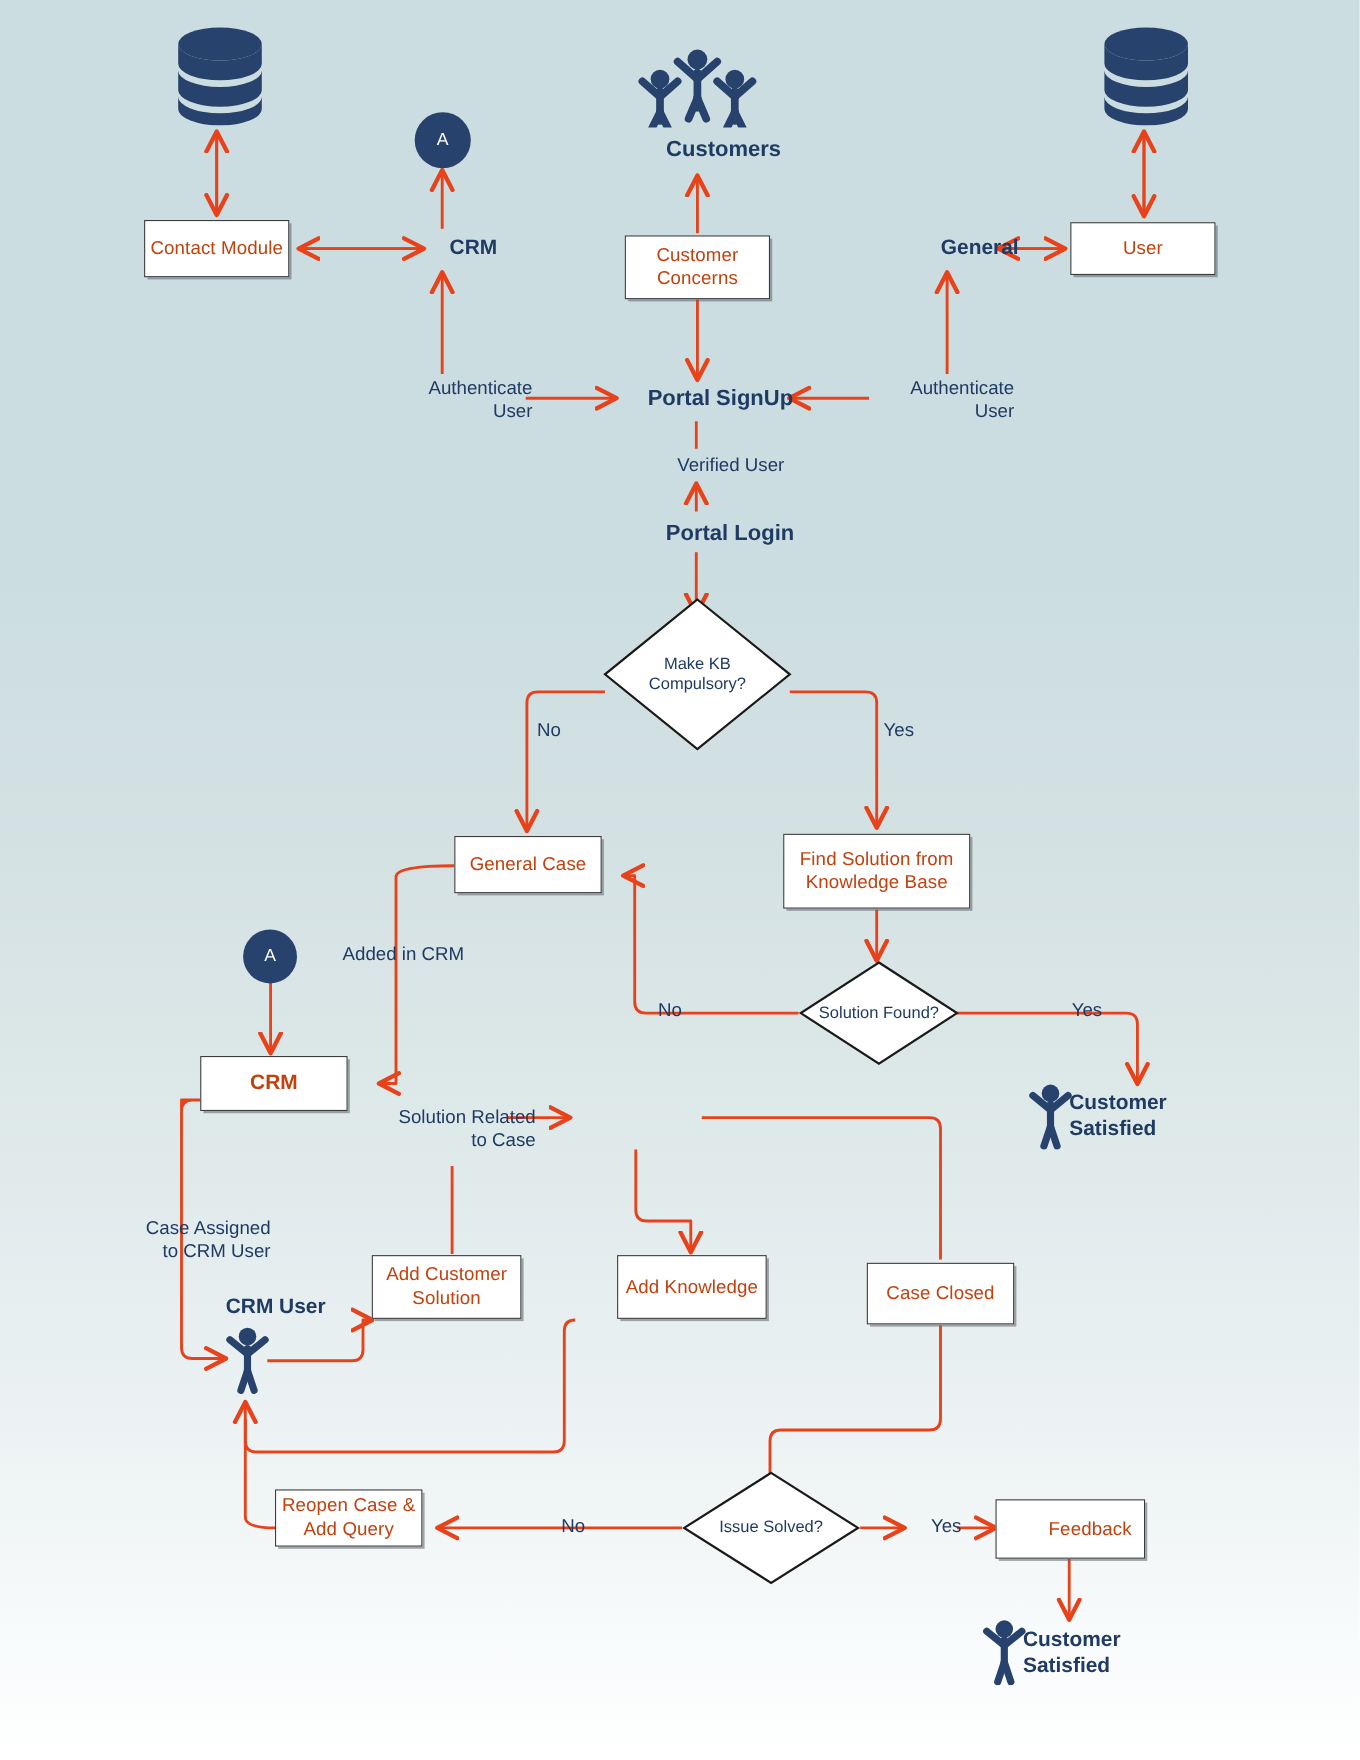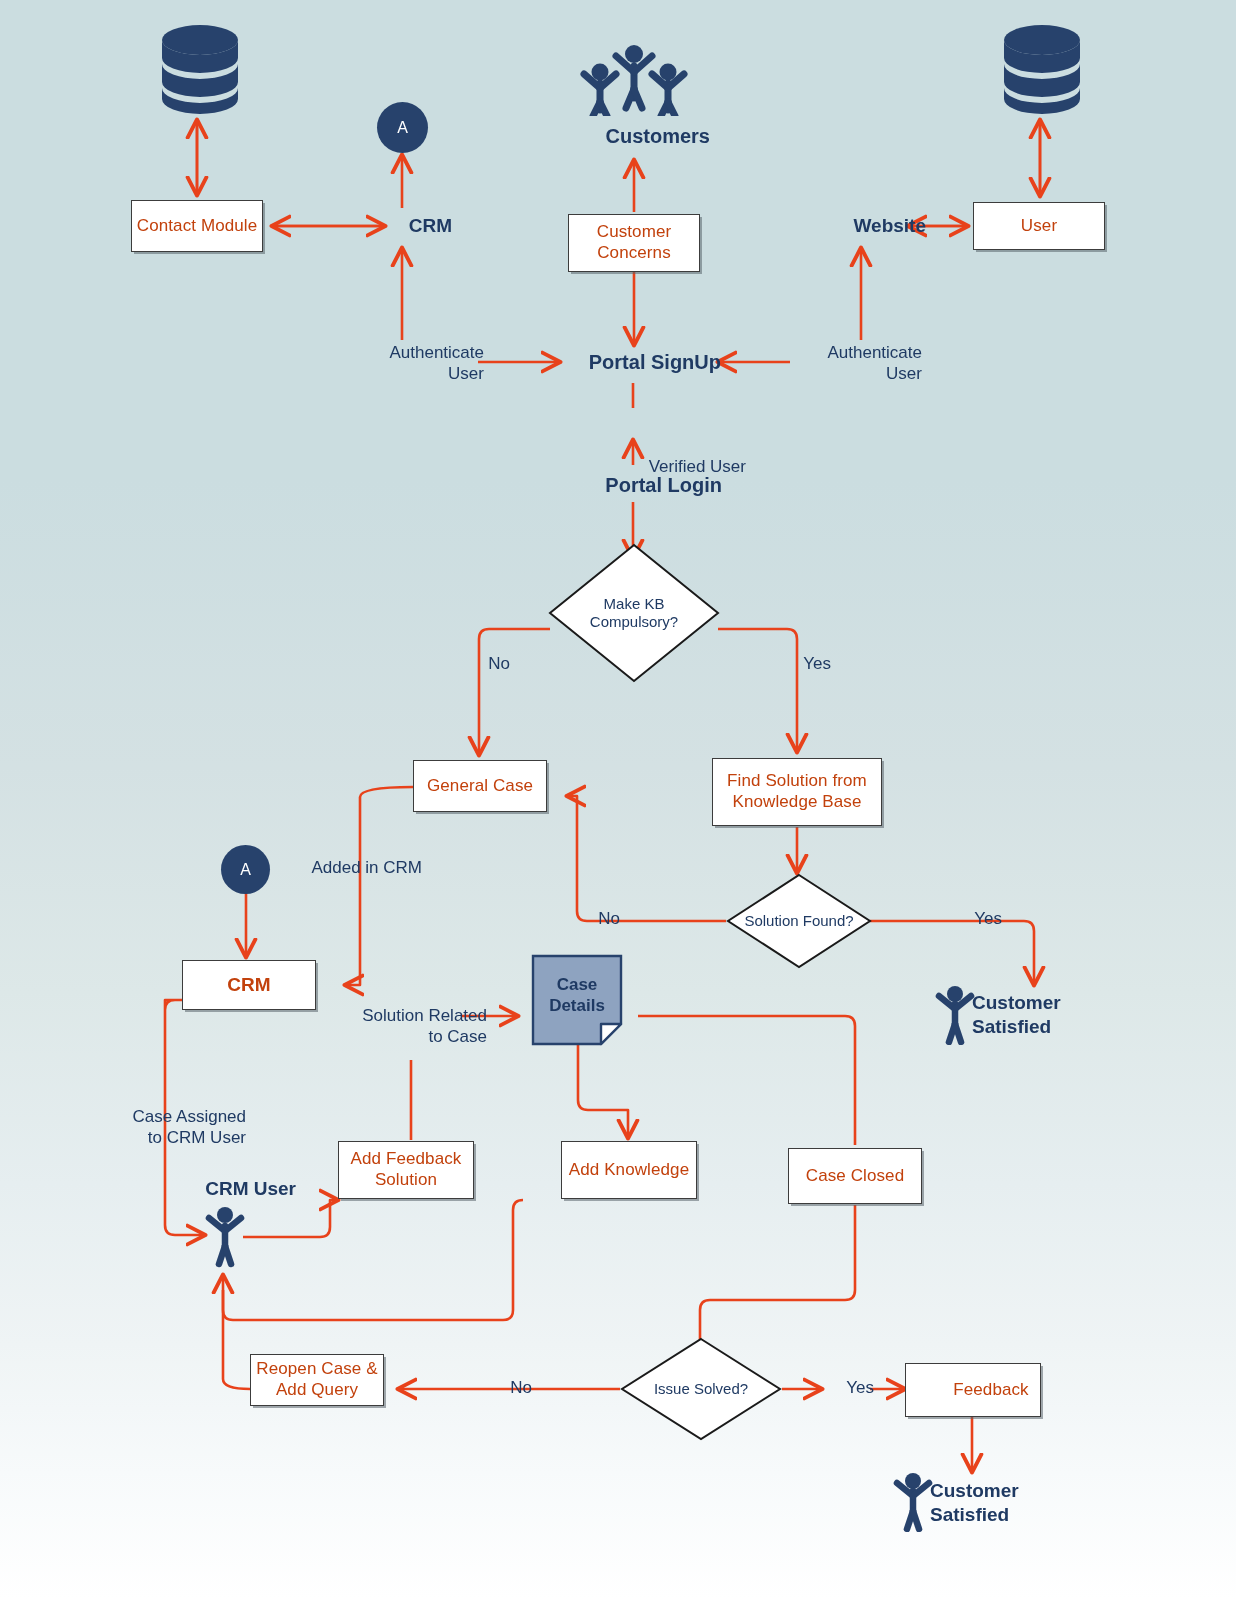--- a/index.html
+++ b/index.html
@@ -271,33 +271,33 @@
 
   <div class="circ node" style="left:377px; top:102px; width:51px; height:51px;">A</div>
 
   <div class="box node" style="left:131px; top:200px; width:132px; height:52px;">Contact Module</div>
 
   <div class="txt strong node" style="left:352px; top:214px; width:100px;">CRM</div>
 
   <div class="box node" style="left:568px; top:214px; width:132px; height:58px;">Customer
 Concerns</div>
 
-  <div class="txt strong node" style="left:796px; top:214px; width:130px;">Website</div>
+  <div class="txt strong node" style="left:796px; top:214px; width:130px;">General</div>
 
   <div class="box node" style="left:973px; top:202px; width:132px; height:48px;">User</div>
 
   <div class="txt node" style="left:344px; top:342px; width:140px;">Authenticate
 User</div>
 
   <div class="txt node" style="left:782px; top:342px; width:140px;">Authenticate
 User</div>
 
   <div class="txt bold node" style="left:547px; top:350px; width:174px;">Portal SignUp</div>
 
-  <div class="txt node" style="left:596px; top:412px; width:150px;margin-top:44px;">Verified User</div>
+  <div class="txt node" style="left:563px; top:412px; width:150px;">Verified User</div>
 
   <div class="txt bold node" style="left:546px; top:473px; width:176px;">Portal Login</div>
 
   <div class="diamond node" style="left:548px; top:543px; width:172px; height:140px;">
     <svg class="dshape" viewBox="0 0 172 140">
       <polygon points="86,2 170,70 86,138 2,70" fill="#ffffff" stroke="#1a1a1a" stroke-width="2"></polygon>
     </svg>
     <div class="dlabel" style="white-space:pre-line;">Make KB
 Compulsory?</div>
   </div>
@@ -325,35 +325,27 @@
   <div class="txt node" style="left:938px; top:908px; width:64px;">Yes</div>
 
   <div class="txt bold node" style="left:972px; top:991px; width:190px; text-align:left; font-size:19px;">Customer
 Satisfied</div>
 
   <div class="box bold node" style="left:182px; top:960px; width:134px; height:50px;">CRM</div>
 
   <div class="txt node" style="left:327px; top:1005px; width:160px;">Solution Related
 to Case</div>
 
-  <div class="doc node" style="left:531px; top:954px; width:92px; height:92px;">
-    <svg viewBox="0 0 92 92" style="width:92px;height:92px;">
-      <path d="M2,2 H90 V70 L70,90 H2 Z" fill="#8ea3c0" stroke="#27426c" stroke-width="2.4"></path>
-      <path d="M90,70 L70,70 L70,90 Z" fill="#ffffff" stroke="#27426c" stroke-width="2.4" stroke-linejoin="round"></path>
-    </svg>
-    <div class="dtext" style="white-space:pre-line; padding-bottom:10px;">Case
-Details</div>
-  </div>
 
   <div class="txt node" style="left:86px; top:1106px; width:160px;">Case Assigned
 to CRM User</div>
 
   <div class="txt bold node" style="left:162px; top:1177px; width:134px; font-size:19px;">CRM User</div>
 
-  <div class="box node" style="left:338px; top:1141px; width:136px; height:58px;">Add Feedback
+  <div class="box node" style="left:338px; top:1141px; width:136px; height:58px;">Add Customer
 Solution</div>
 
   <div class="box node" style="left:561px; top:1141px; width:136px; height:58px;">Add
 Knowledge</div>
 
   <div class="box node" style="left:788px; top:1148px; width:134px; height:56px;">Case Closed</div>
 
   <div class="box node" style="left:250px; top:1354px; width:134px; height:52px;">Reopen Case &amp;
 Add Query</div>
 

